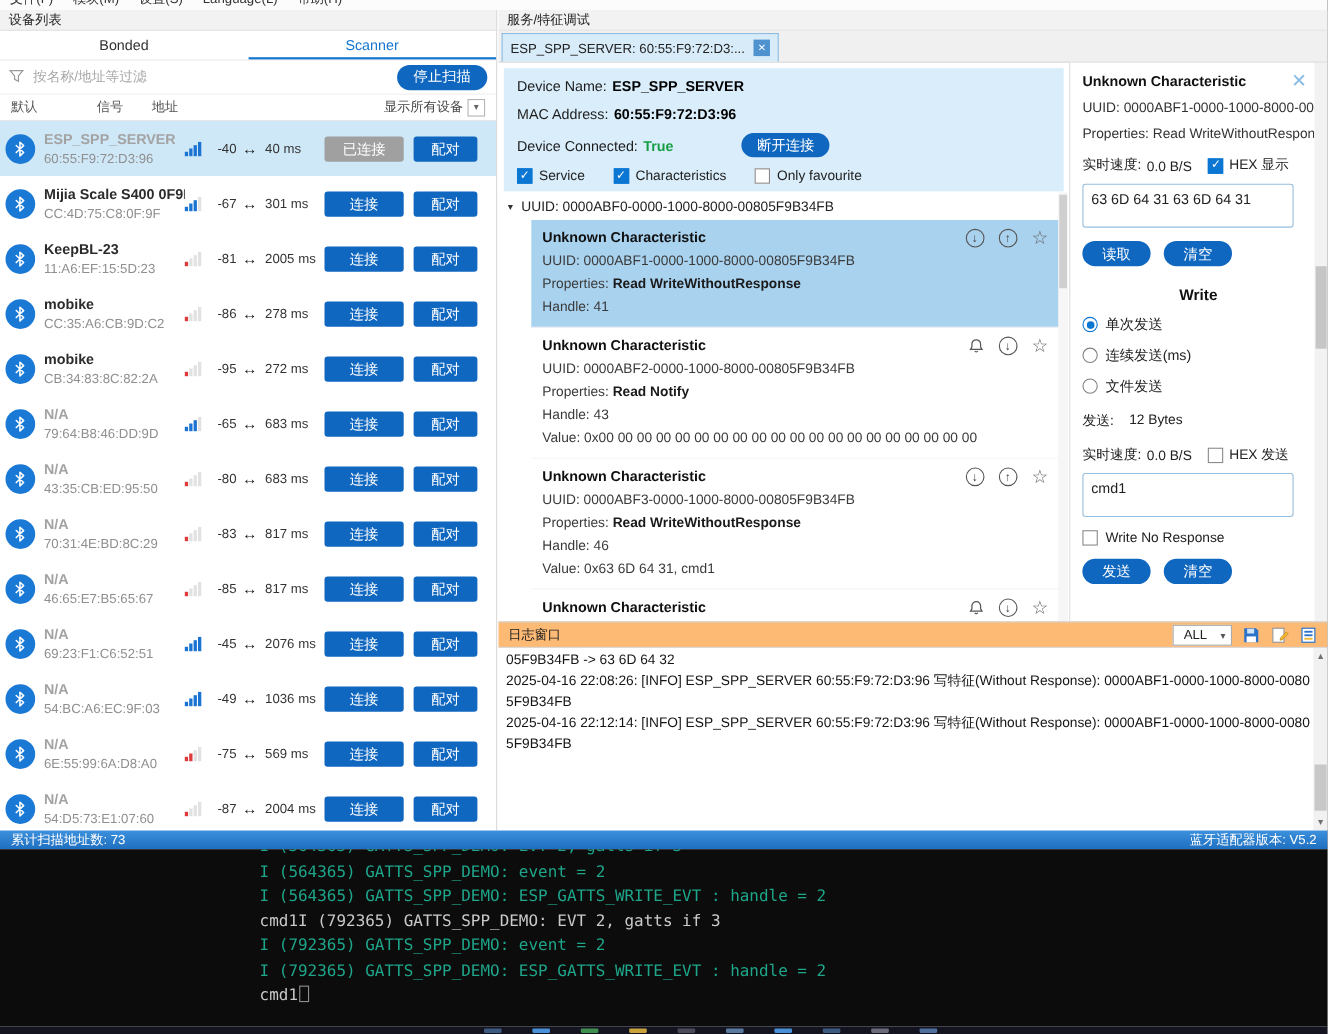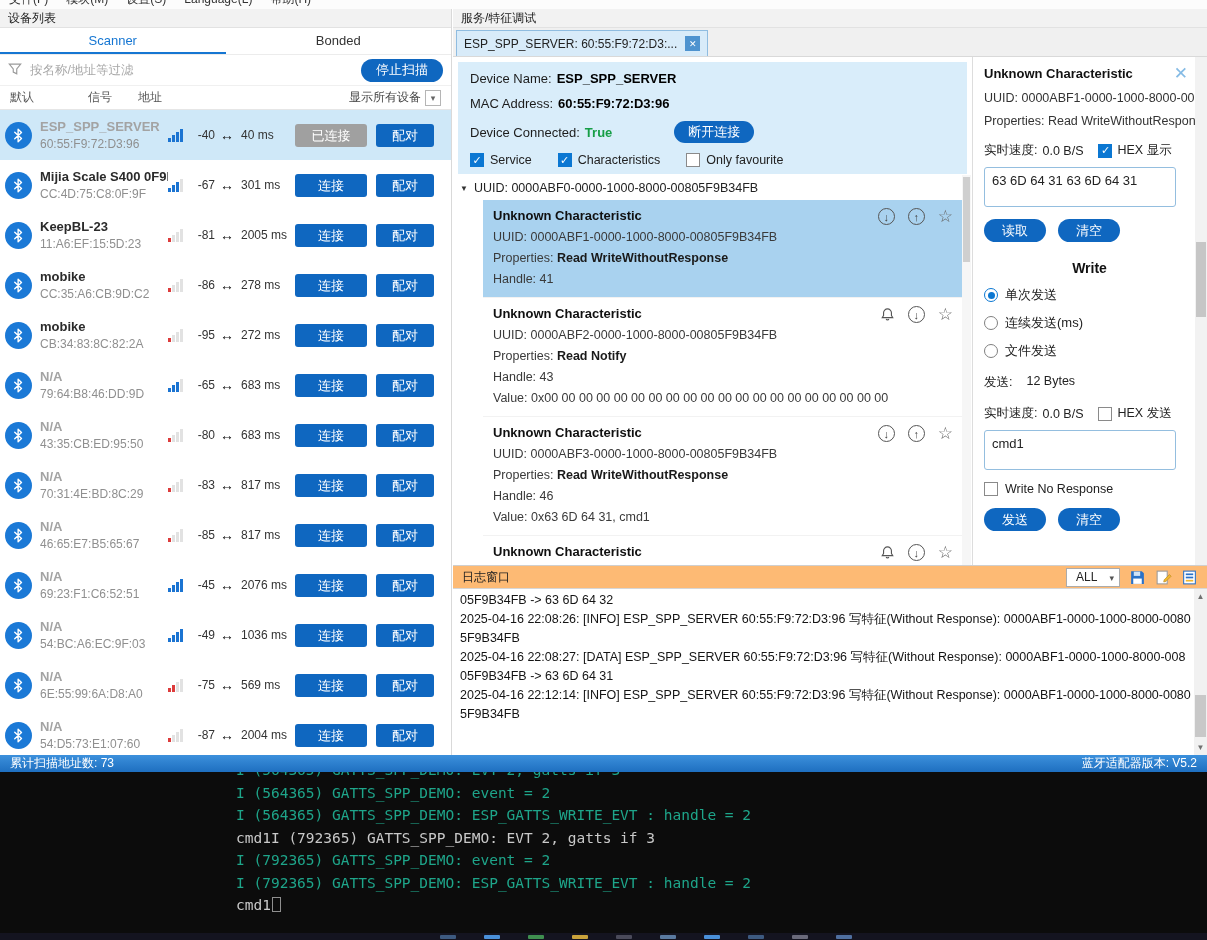--- a/index.html
+++ b/index.html
@@ -148,22 +148,22 @@
         <span class="menu-item">Language(L)</span>
         <span class="menu-item">帮助(H)</span>
       </div>
   </div>
 
   <div class="app">
 
     <div class="left-panel">
       <div class="panel-title">设备列表</div>
       <div class="tabs" id="device-tabs">
+          <div class="tab">Bonded</div>
           <div class="tab active">Scanner</div>
-          <div class="tab">Bonded</div>
         </div>
       <div class="filter-row">
         <span>
           <svg width="14" height="14" viewBox="0 0 16 16">
               <path d="M1.5 2.5h13L10 8v5.5l-4-2V8L1.5 2.5z" fill="none" stroke="#9a9a9a" stroke-width="1.3"></path>
             </svg>
         </span>
         <input class="filter-input" placeholder="按名称/地址等过滤" style="">
         <button class="btn-stop">停止扫描</button>
       </div>
@@ -654,21 +654,20 @@
                 <rect x="2.5" y="2" width="11" height="12" fill="#fff" stroke="#2a72c8"></rect>
                 <rect x="4.5" y="4.2" width="7" height="1.6" fill="#2a72c8"></rect>
                 <rect x="4.5" y="7.2" width="7" height="1.6" fill="#2a72c8"></rect>
                 <rect x="4.5" y="10.2" width="7" height="1.6" fill="#f0b72f"></rect>
               </svg>
           </span>
         </div>
         <div class="log-body" id="log-body">
             <div class="log-line">05F9B34FB -&gt; 63 6D 64 32</div>
             <div class="log-line">2025-04-16 22:08:26: [INFO] ESP_SPP_SERVER 60:55:F9:72:D3:96 写特征(Without Response): 0000ABF1-0000-1000-8000-00805F9B34FB</div>
-            <div class="log-line">2025-04-16 22:08:27: [DATA] ESP_SPP_SERVER 60:55:F9:72:D3:96 写特征(Without Response): 0000ABF1-0000-1000-8000-00805F9B34FB -&gt; 63 6D 64 31</div>
             <div class="log-line">2025-04-16 22:12:14: [INFO] ESP_SPP_SERVER 60:55:F9:72:D3:96 写特征(Without Response): 0000ABF1-0000-1000-8000-00805F9B34FB</div>
           </div>
         <div class="log-scroll">
           <span class="scroll-arrow up">▲</span>
           <div class="log-thumb"></div>
           <span class="scroll-arrow dn">▼</span>
         </div>
       </div>
     </div>
   </div>

